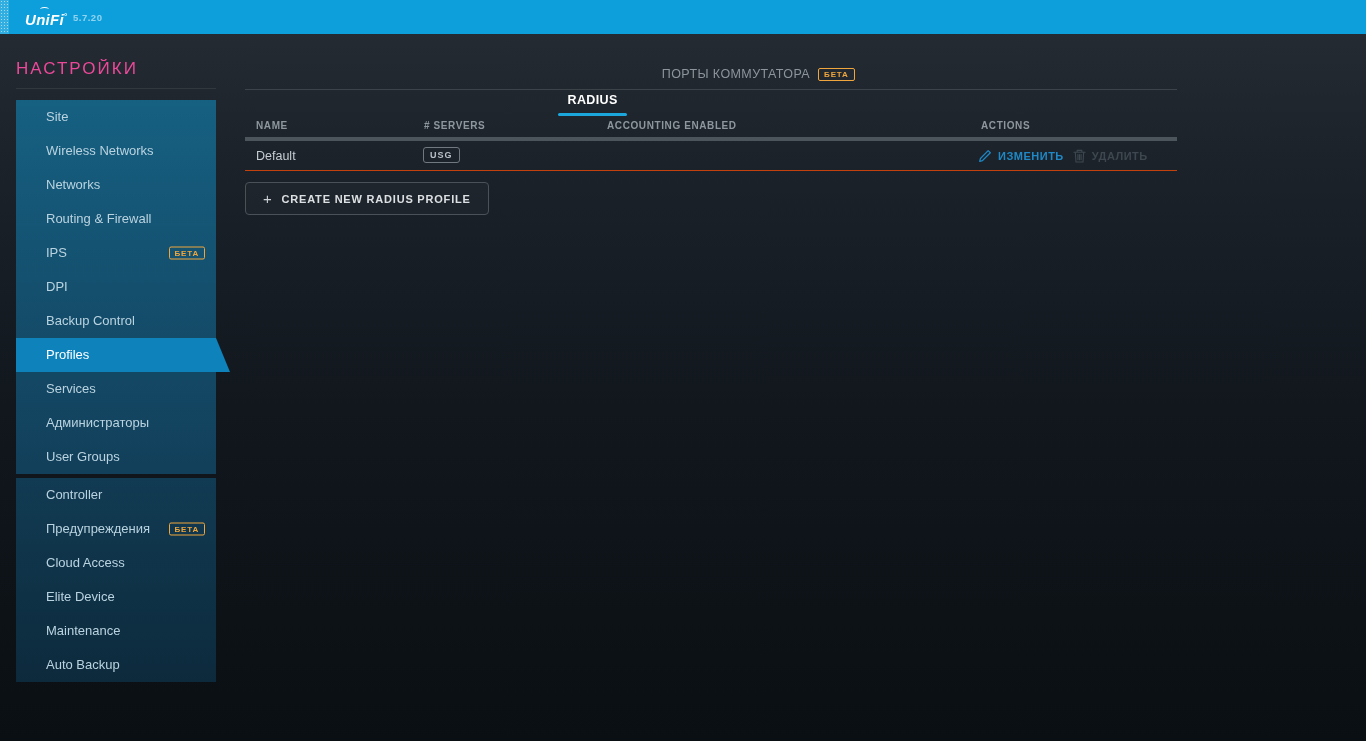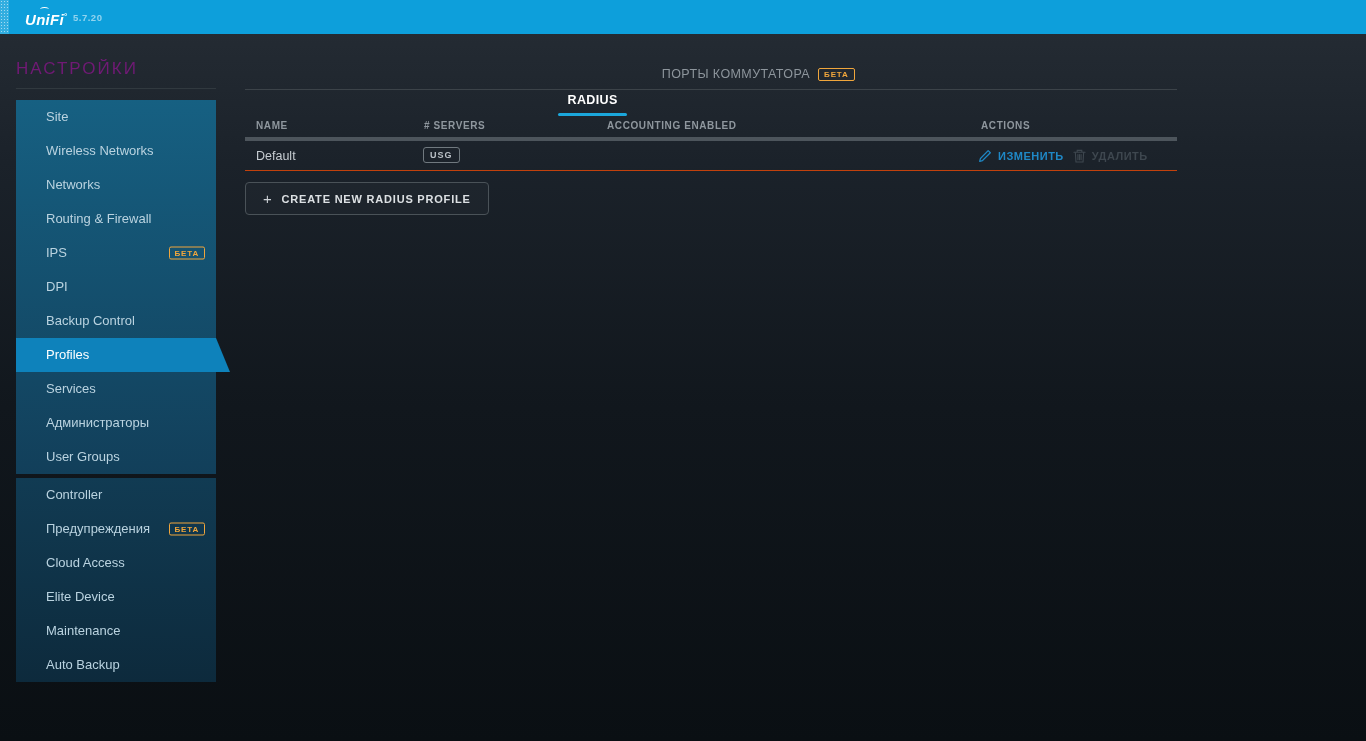--- a/index.html
+++ b/index.html
@@ -22,21 +22,21 @@
     color:#fff; font-size:15px; font-weight:bold; font-style:italic; letter-spacing:.3px;margin-left:10px; }
   .logo .arc { position:absolute; left:14px; top:7px; width:11px; height:6px;
     border:1.6px solid #fff; border-bottom:none; border-left-color:transparent; border-right-color:transparent;
     border-radius:50% 50% 0 0; }
   .logo .tm { font-size:8px; vertical-align:6px; font-style:normal; }
   .version { position:absolute; left:73px; top:0; height:34px; line-height:35px;
     font-size:9.5px; font-weight:bold; color:rgba(255,255,255,.55); letter-spacing:.5px; }
 
   
   .side-title { position:absolute; left:16px; top:59px; font-size:17px; font-weight:500;
-    color:#701a75; letter-spacing:2px;text-align:center; }
+    color:#ec4899; letter-spacing:2px;text-align:center; }
   .side-rule { position:absolute; left:16px; top:88px; width:200px; height:1px; background:#31393f; }
 
   .menu-group { position:absolute; left:16px; width:200px; overflow:visible; }
   .menu-group.g1 { top:100px; background:linear-gradient(180deg,#166082,#123f5a); }
   .menu-group.g2 { top:478px; background:linear-gradient(180deg,#113b53,#0d2a3c); }
 
   .item { position:relative; width:200px; height:34px; line-height:34px; padding-left:30px;
     font-size:13px; color:#bad3e0; cursor:pointer; }
   .item.active { width:214px; background:#0e82bb; color:#ffffff;
     clip-path:polygon(0 0, 200px 0, 214px 100%, 0 100%); }

